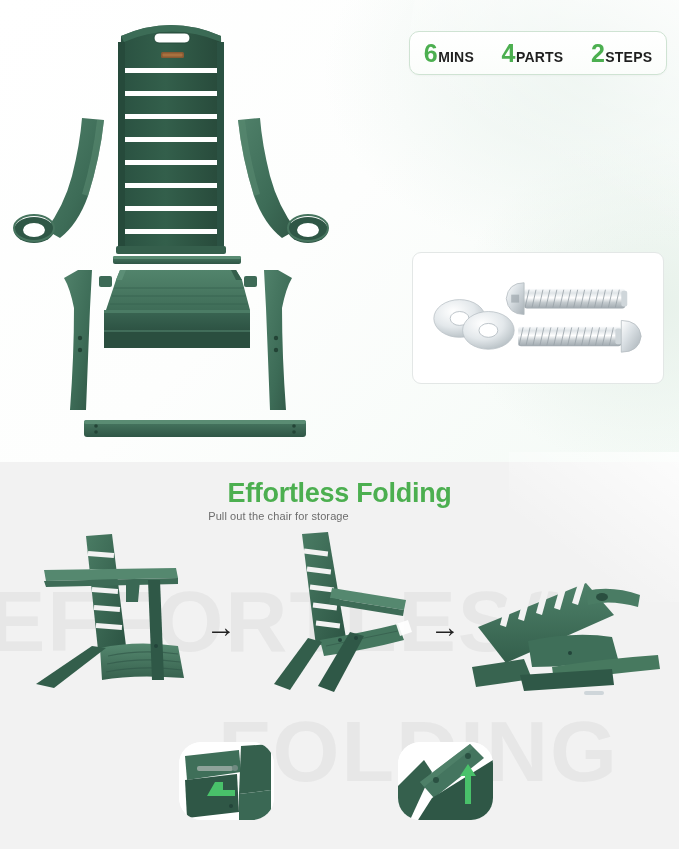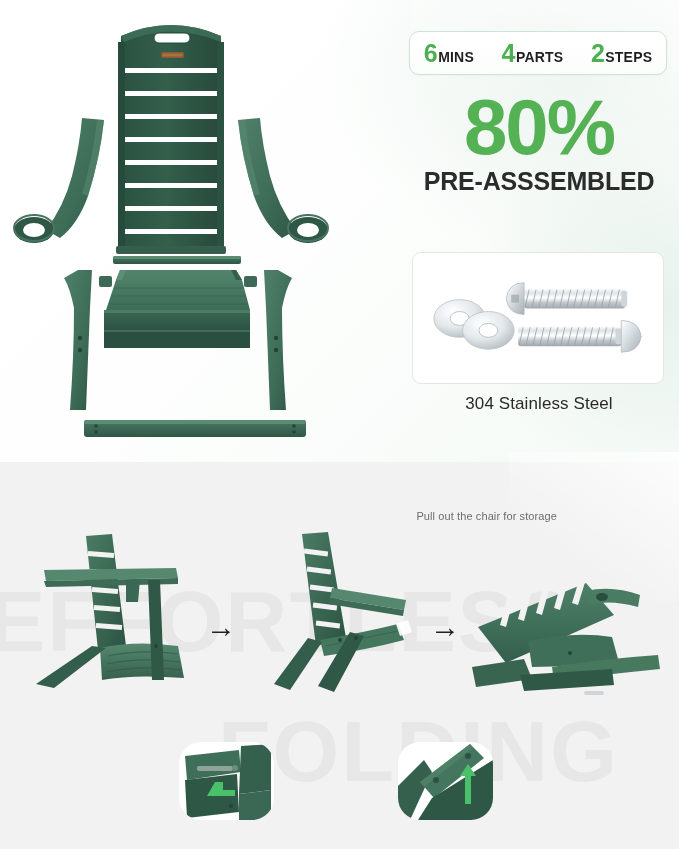--- a/index.html
+++ b/index.html
@@ -73,21 +73,21 @@
   }
   .bp-sheen{
     position:absolute; right:-30px; top:-10px; width:200px; height:150px;
     background:linear-gradient(215deg, rgba(255,255,255,.9) 0%, rgba(255,255,255,0) 70%);
   }
   .fold-title{
     position:absolute; left:0; top:16px; width:679px; text-align:center;
     font-size:27px; font-weight:bold; color:#4caf50; letter-spacing:-.3px;
   }
   .fold-sub{
-    position:absolute; left:0; top:48px; width:557px; text-align:right;
+    position:absolute; left:0; top:48px; width:557px; text-align:center;
     font-size:11px; color:#6d6d6d; letter-spacing:.1px;
   }
 
   .wm{
     position:absolute; color:#e7e7e7; font-weight:bold; white-space:nowrap;
     letter-spacing:2px; user-select:none;
   }
   .wm1{ left:-12px; top:110px; font-size:86px; }
   .wm2{ left:218px; top:240px; font-size:86px; }
 
@@ -239,24 +239,20 @@
       <div class="stat">
         <span class="num">4</span>
         <span class="lbl">PARTS</span>
       </div>
       <div class="stat">
         <span class="num">2</span>
         <span class="lbl">STEPS</span>
       </div>
     </div>
 
-    <div class="pct-block">
-      <div class="pct-big">80%</div>
-      <div class="pct-sub">PRE-ASSSEMBLED</div>
-    </div>
 
     <div class="hw-card">
       <svg class="hw-art" viewBox="0 0 252 132">
         <defs>
           <linearGradient id="gSteelV" x1="0" y1="0" x2="0" y2="1">
             <stop offset="0%" stop-color="#fbfcfd"></stop>
             <stop offset="22%" stop-color="#dfe4e7"></stop>
             <stop offset="46%" stop-color="#ffffff"></stop>
             <stop offset="70%" stop-color="#c3cace"></stop>
             <stop offset="100%" stop-color="#9fa8ae"></stop>
@@ -322,29 +318,29 @@
             <line x1="181" y1="75" x2="177" y2="93"></line>
               <line x1="188" y1="75" x2="184" y2="93"></line>
             <line x1="195" y1="75" x2="191" y2="93"></line>
               <line x1="202" y1="75" x2="198" y2="93"></line>
           </g>
           <rect x="204" y="76" width="6" height="16" rx="2" fill="#cfd6da"></rect>
           <path d="M210 68 Q228 68 230 84 Q228 100 210 100 Z" fill="url(#gHead)" stroke="#b3bbc0" stroke-width=".8"></path>
         </g>
       </svg>
     </div>
-    <div class="hw-caption">304 Stainless Steel</div>
   </div>
 
   <div class="bottom-panel">
     <div class="bp-sheen"></div>
 
     <div class="wm wm1">EFFORTLESS</div>
     <div class="wm wm2">FOLDING</div>
 
+    <div class="fold-title">Effortless Folding</div>
     <div class="fold-sub">Pull out the chair for storage</div>
   </div>
 
   <svg width="210" height="170" viewBox="0 0 210 170" style="position:absolute;left:8px;top:528px;">
     <defs>
       <linearGradient id="c1a" x1="0" y1="0" x2="1" y2="1">
         <stop offset="0%" stop-color="#4a7c64"></stop>
         <stop offset="100%" stop-color="#2c5443"></stop>
       </linearGradient>
       <linearGradient id="c1b" x1="0" y1="0" x2="0" y2="1">

